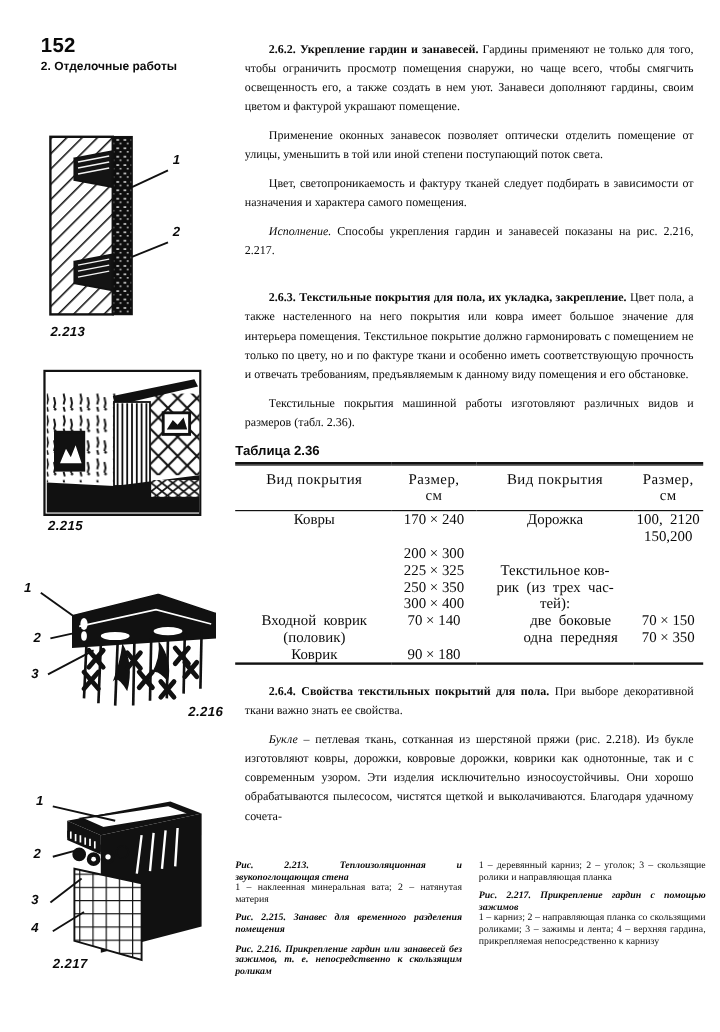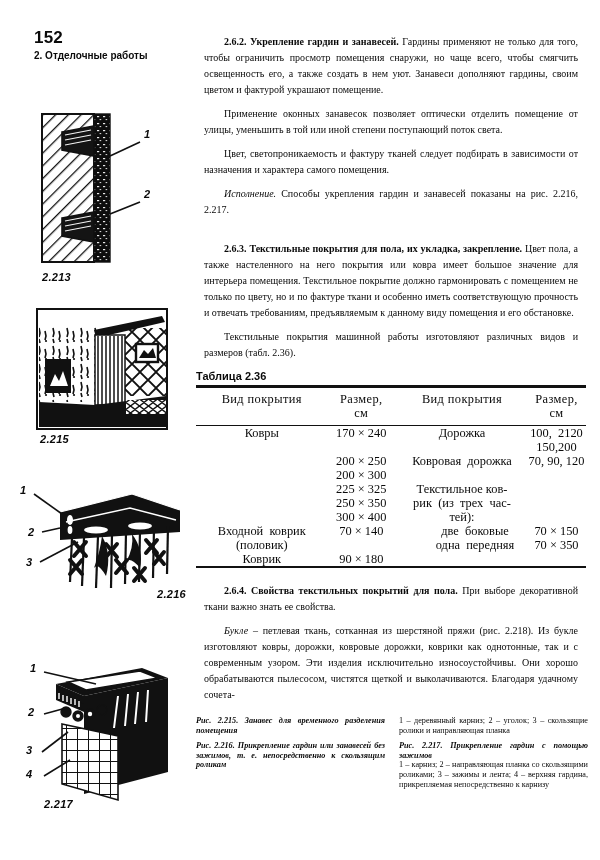--- a/index.html
+++ b/index.html
@@ -304,26 +304,20 @@
             <td class="c4 sp">100,  2120</td>
           </tr>
           <tr class="cellrow">
             <td class="c1 sp"></td>
             <td class="c2 sp"></td>
             <td class="c3 sp"></td>
             <td class="c4 sp">150,200</td>
           </tr>
           <tr class="cellrow">
             <td class="c1 sp"></td>
-            <td class="c2 sp">200 × 250</td>
-            <td class="c3 sp">Ковровая  дорожка</td>
-            <td class="c4 sp">70, 90, 120</td>
-          </tr>
-          <tr class="cellrow">
-            <td class="c1 sp"></td>
             <td class="c2 sp">200 × 300</td>
             <td class="c3 sp"></td>
             <td class="c4 sp"></td>
           </tr>
           <tr class="cellrow">
             <td class="c1 sp"></td>
             <td class="c2 sp">225 × 325</td>
             <td class="c3 sp">Текстильное ков-</td>
             <td class="c4 sp"></td>
           </tr>
@@ -367,20 +361,21 @@
 
     <div class="gap"></div>
 
     <p class="body"><span class="run-head">2.6.4. Свойства текстильных покрытий для пола.</span><span> При выборе декоративной ткани важно знать ее свойства.</span></p>
     <p class="body"><span class="ital">Букле</span><span> – петлевая ткань, сотканная из шерстяной пряжи (рис. 2.218). Из букле изготовляют ковры, дорожки, ковровые дорожки, коврики как однотонные, так и с современным узором. Эти изделия исключительно износоустойчивы. Они хорошо обрабатываются пылесосом, чистятся щеткой и выколачиваются. Благодаря удачному сочета-</span></p>
 
   </div>
 
   <div class="capzone">
     <div class="capcol" id="capleft">
+        <div class="cap"><span class="t">Рис. 2.213. Теплоизоляционная и звукопоглощающая стена</span><div class="k">1 – наклеенная минеральная вата; 2 – натянутая материя</div></div>
         <div class="cap"><span class="t">Рис. 2.215. Занавес для временного разделения помещения</span></div>
         <div class="cap"><span class="t">Рис. 2.216. Прикрепление гардин или занавесей без зажимов, т. е. непосредственно к скользящим роликам</span></div>
       </div>
     <div class="capcol" id="capright">
         <div class="cap">
           <div class="k">1 – деревянный карниз; 2 – уголок; 3 – скользящие ролики и направляющая планка</div>
         </div>
         <div class="cap"><span class="t">Рис. 2.217. Прикрепление гардин с помощью зажимов</span><div class="k">1 – карниз; 2 – направляющая планка со скользящими роликами; 3 – зажимы и лента; 4 – верхняя гардина, прикрепляемая непосредственно к карнизу</div></div>
       </div>
   </div>

